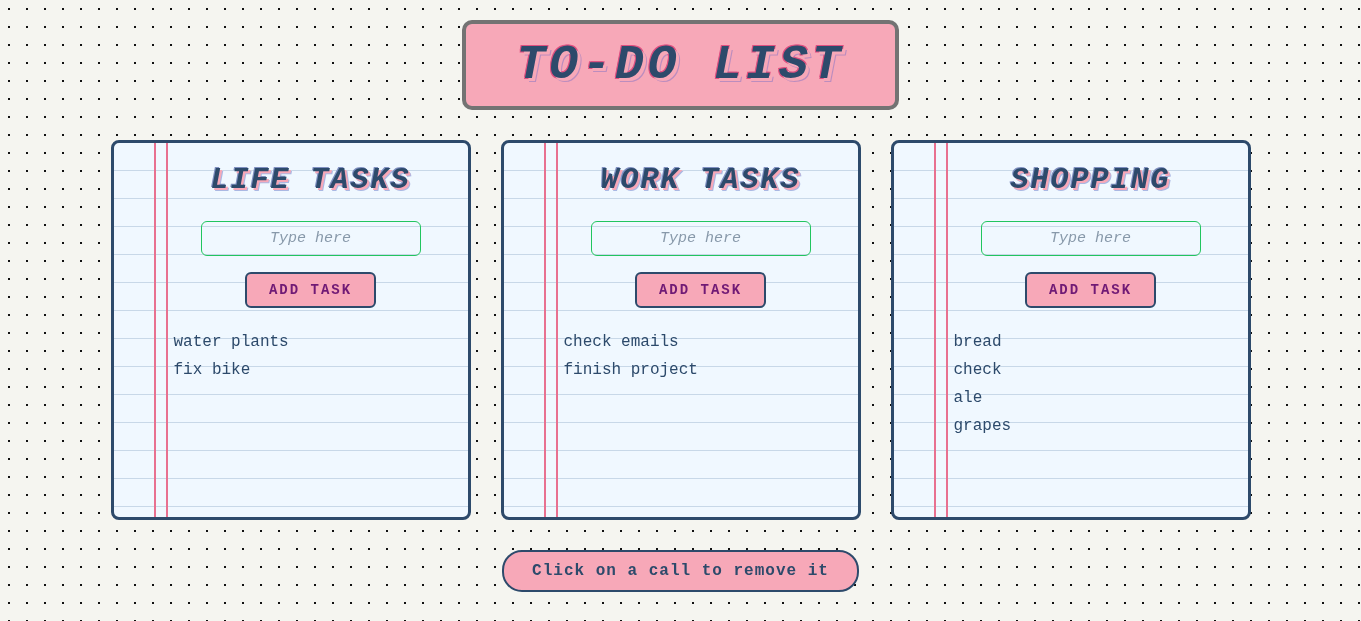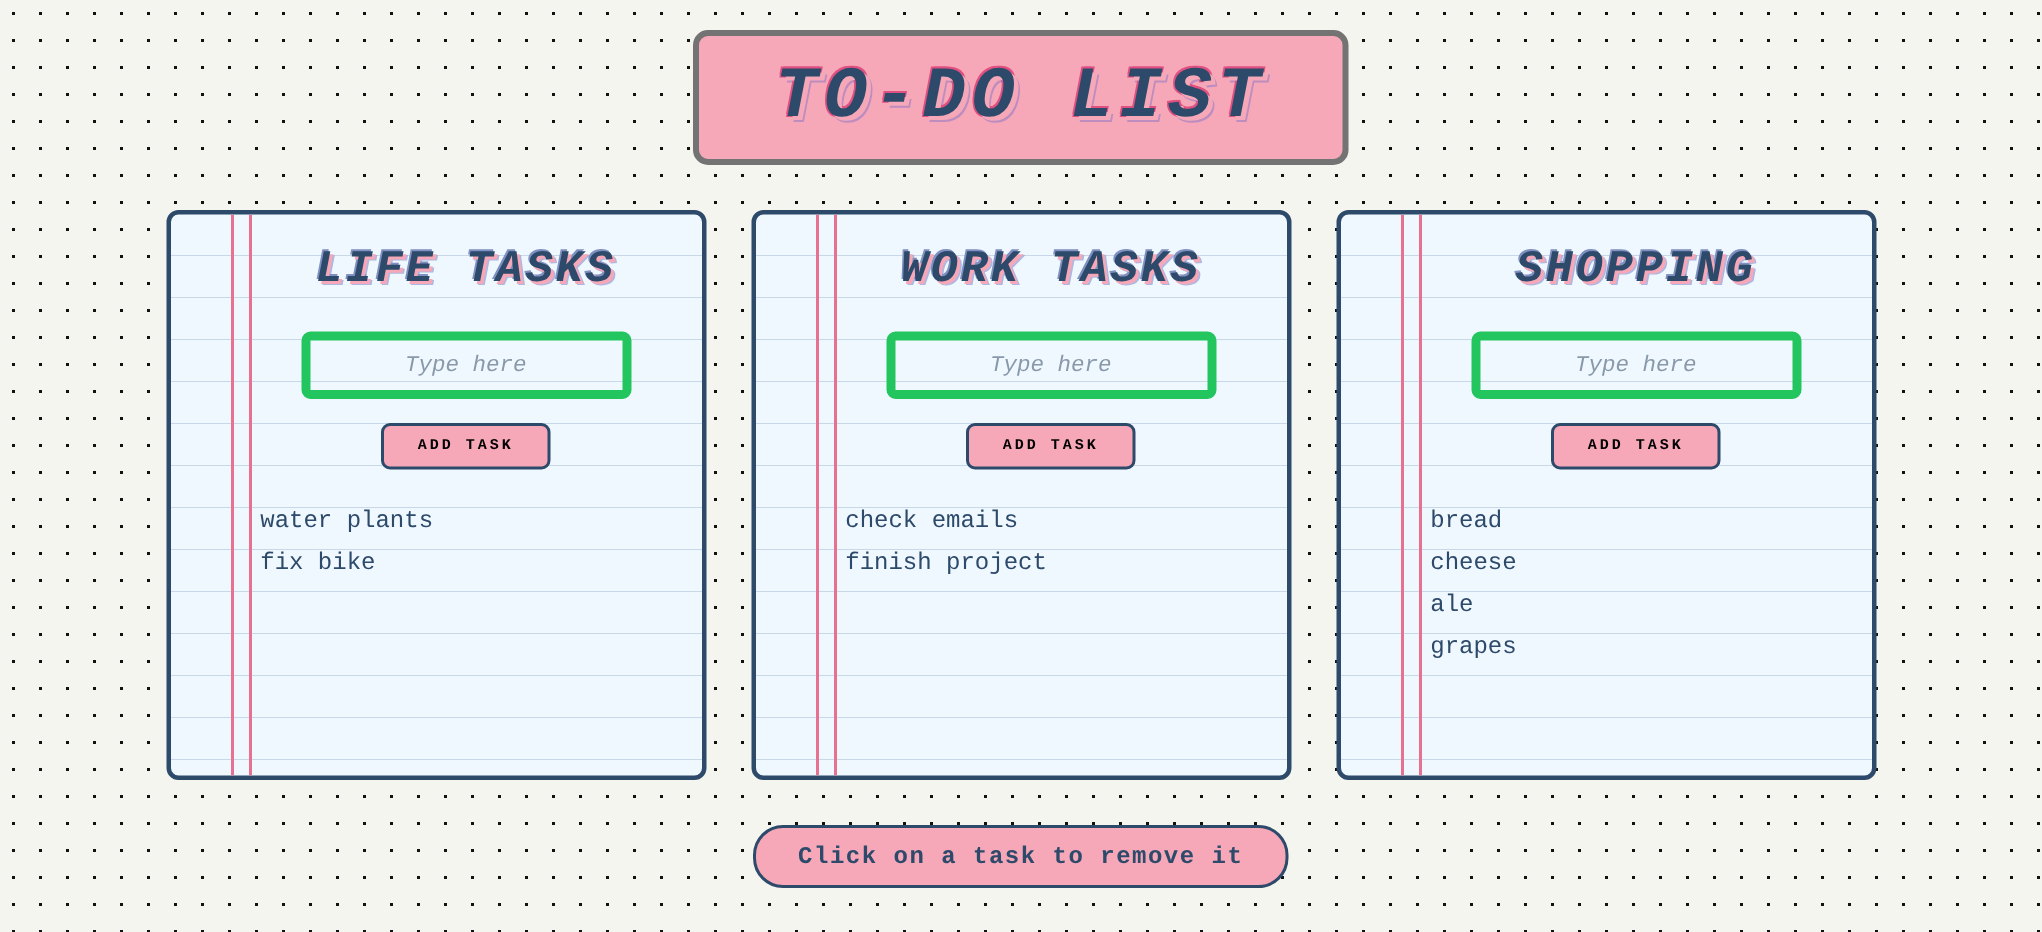--- a/index.html
+++ b/index.html
@@ -118,21 +118,21 @@
         -1px -1px 0 #8090c0,
         3px 3px 0 rgba(100,120,200,0.5);
       font-style: italic;
       text-transform: uppercase;
       margin-bottom: 24px;
       text-align: center;
     }
 
     
     .task-input {
-      border: 6px solid #22c55e;
+      border: 1px solid #22c55e;
       border-radius: 6px;
       background: transparent;
       padding: 8px 14px;
       font-family: 'Courier New', Courier, monospace;
       font-size: 15px;
       color: #ef4444;
       width: 220px;
       text-align: center;
       outline: none;
       margin-bottom: 16px;
@@ -143,24 +143,24 @@
       font-style: italic;
     }
 
     
     .add-btn {
       background: #f7a8b8;
       border: 2px solid #2d4a6b;
       border-radius: 6px;
       padding: 8px 22px;
       font-family: 'Courier New', Courier, monospace;
-      font-size: 10px;
+      font-size: 14px;
       font-weight: 700;
       letter-spacing: 2px;
-      color: #000000;
+      color: #701a75;
       cursor: pointer;
       margin-bottom: 20px;
       text-transform: uppercase;
     }
 
     
     .task-list {
       list-style: none;
       text-align: left;
       width: 100%;
@@ -224,23 +224,23 @@
       </div>
     </div>
     <div class="notebook">
       <div class="margin-line2"></div>
       <div class="notebook-content">
         <div class="col-heading">SHOPPING</div>
         <input type="text" class="task-input" placeholder="Type here" style="">
         <button class="add-btn">ADD TASK</button>
         <ul class="task-list">
           <li>bread</li>
-          <li>cheese</li>
+          <li>check</li>
           <li>ale</li>
           <li>grapes</li>
         </ul>
       </div>
     </div>
   </div>
 
 <div class="hint-box">
-  <span class="hint-text">Click on a task to remove it</span>
+  <span class="hint-text">Click on a call to remove it</span>
 </div>
 
 </body></html>

